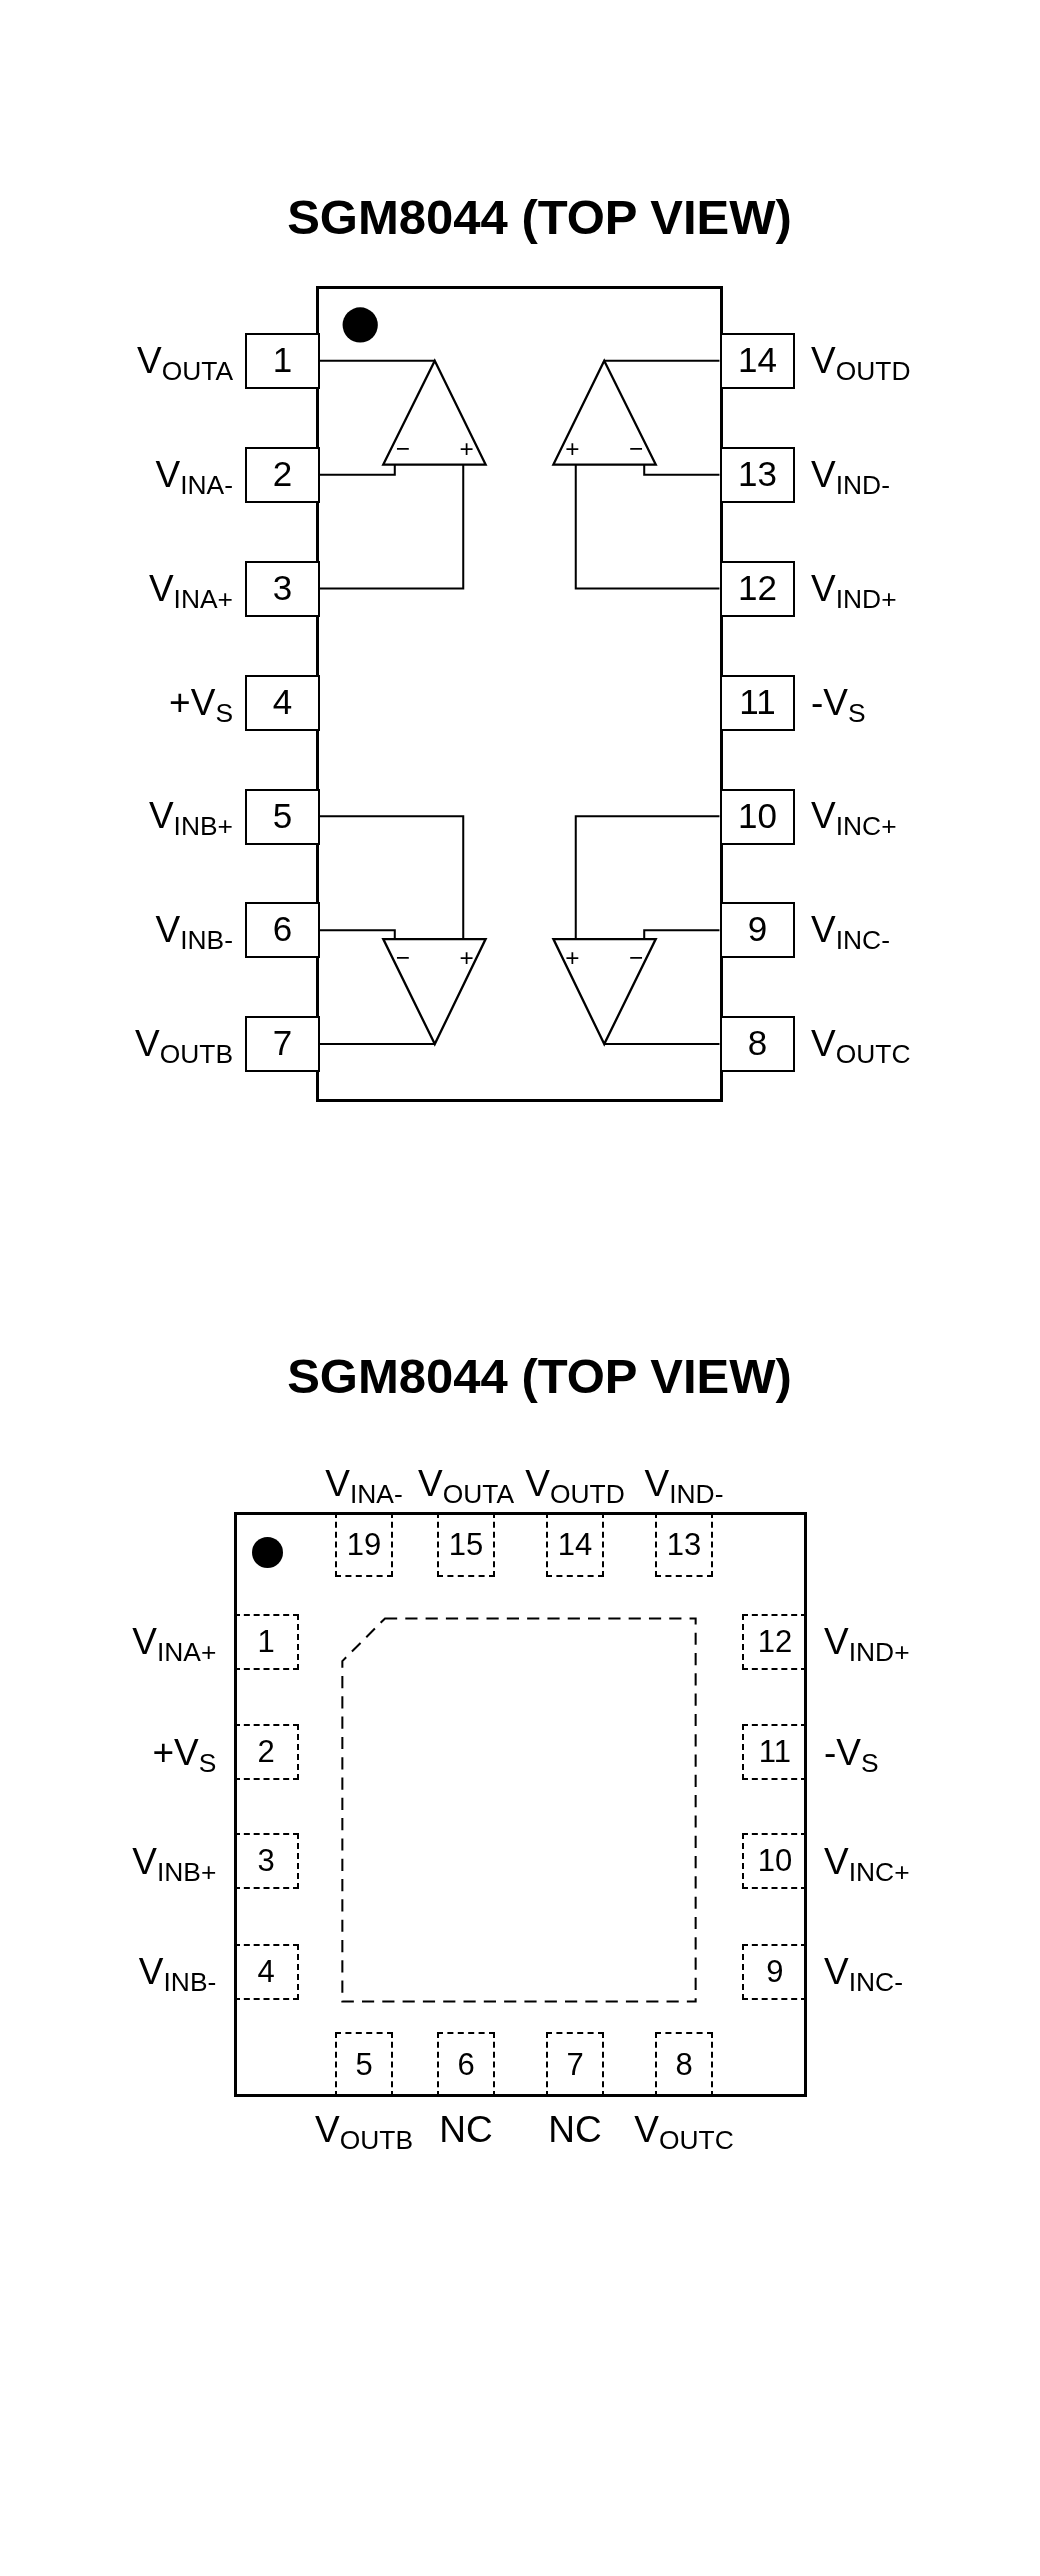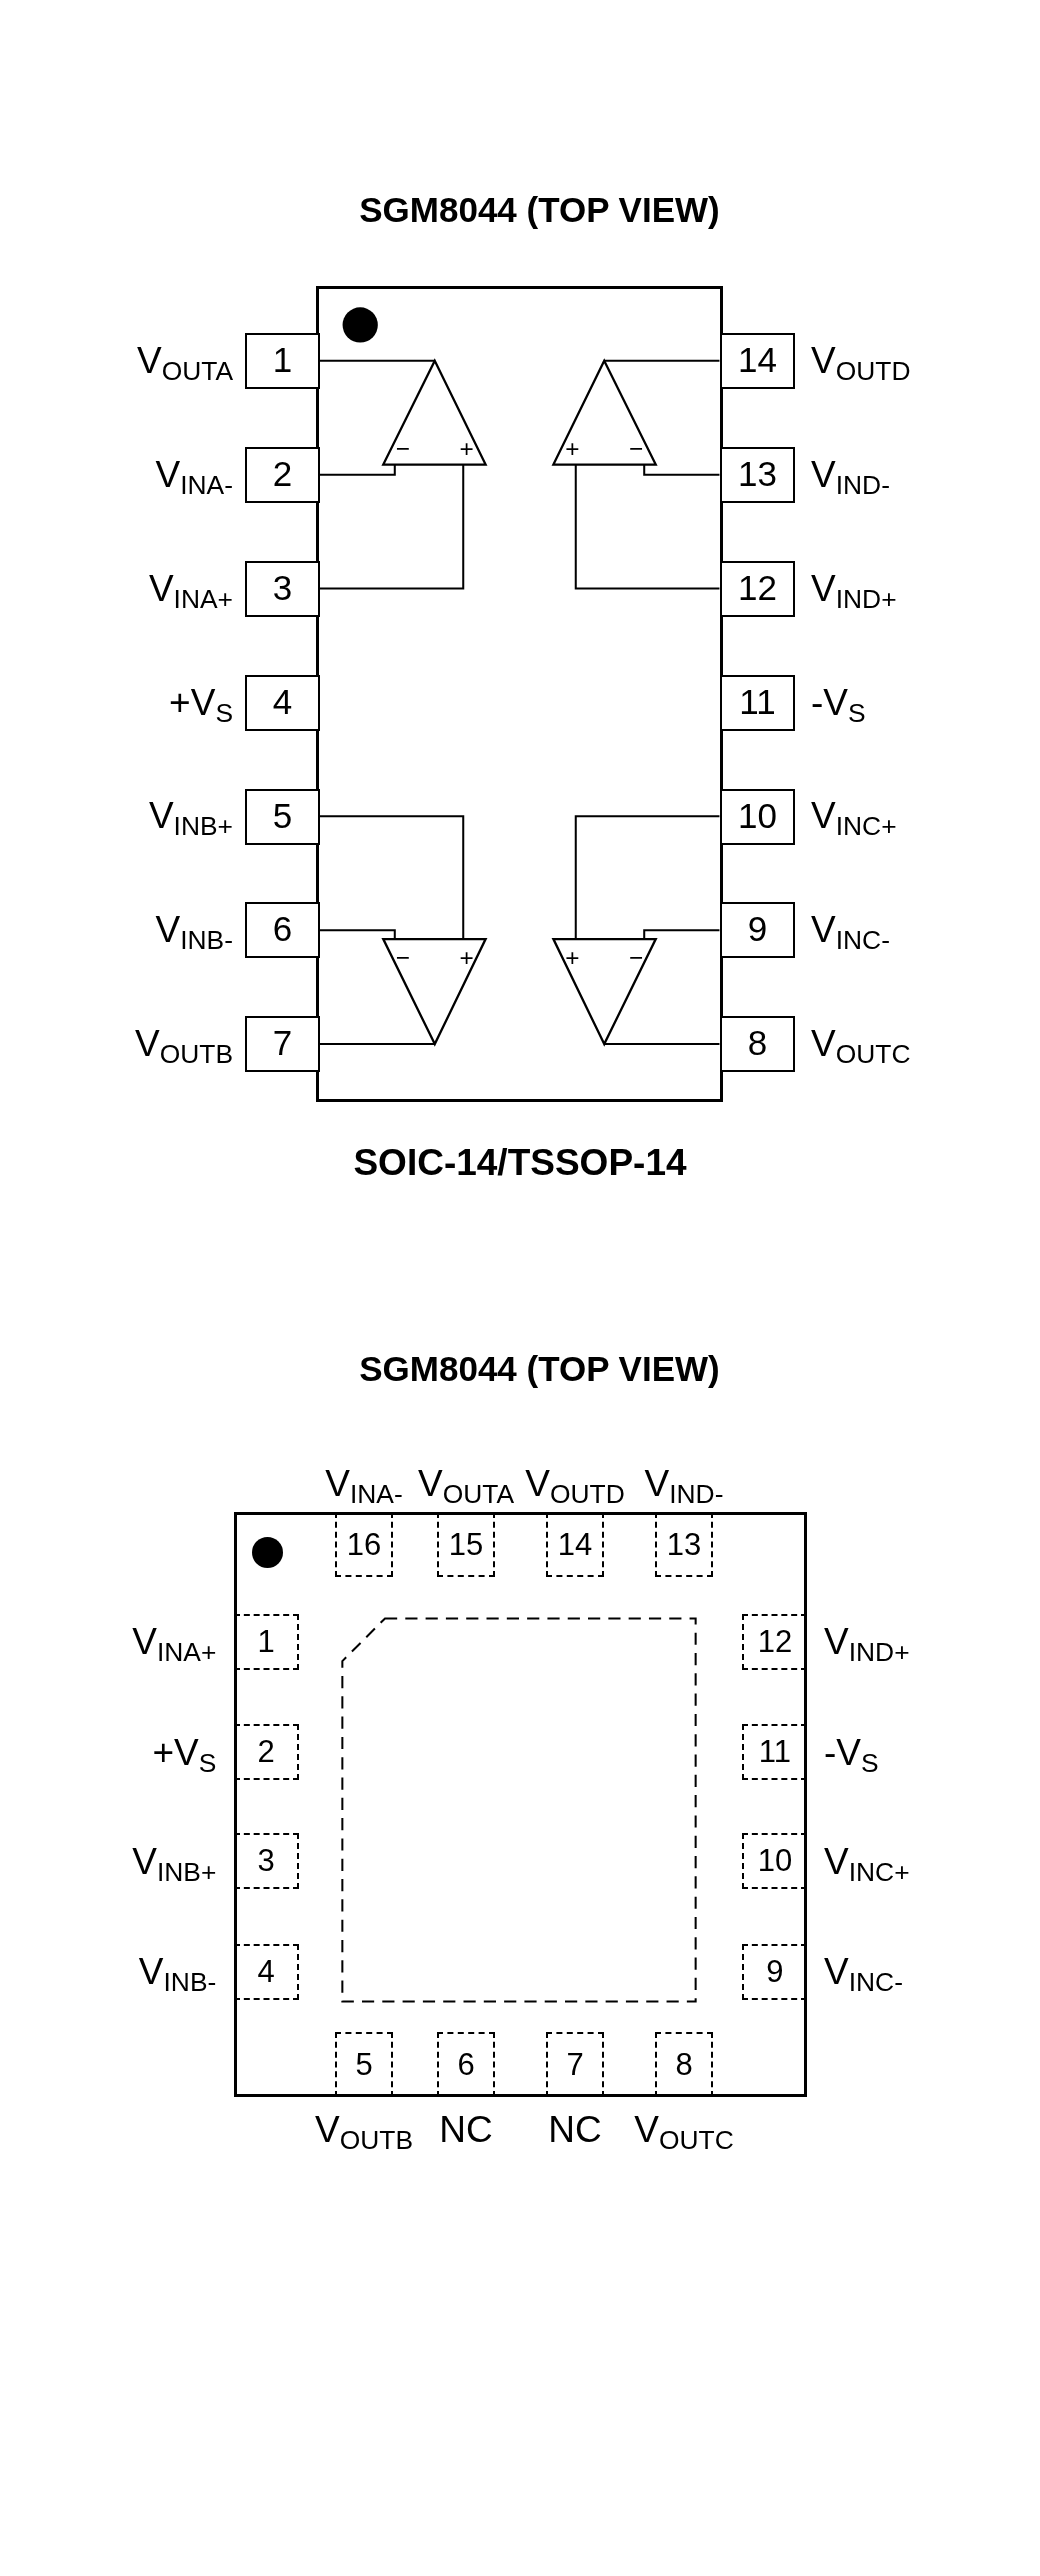--- a/index.html
+++ b/index.html
@@ -1,21 +1,21 @@
 <!DOCTYPE html>
 <html style="font-size:11px"><head>
 <meta charset="utf-8">
 <style>
   * { margin:0; padding:0; box-sizing:border-box; }
   html,body { background:#ffffff; }
   .page { position:relative; width:1040px; height:2576px; background:#ffffff;
           font-family:"Liberation Sans", sans-serif; color:#000; overflow:hidden; }
 
   .title   { position:absolute; left:0; width:100%; text-align:center;
-             font-size:35px; font-weight:700; line-height:1.05;padding-left:39px; }
+             font-size:49px; font-weight:700; line-height:1.05;padding-left:39px; }
   .caption { position:absolute; left:0; width:100%; text-align:center;
              font-size:37px; font-weight:700; line-height:1.1; }
 
   .chip-body { position:absolute; border:3.4px solid #000; background:#fff; }
 
   
   .pinbox { position:absolute; width:75px; height:56px; border:2.7px solid #000;
             background:#fff; text-align:center; line-height:49px; font-size:35px; z-index:2; }
   .plabel { position:absolute; height:54px; line-height:54px; white-space:nowrap; }
   .plabel.left  { left:37px;  width:196px; text-align:right; }
@@ -104,42 +104,41 @@
       </g>
       <g>
         <path class="wire" d="M590,1114 H420 M590,946 H479 V959 M590,778 H378 V959"></path>
         <polygon class="amp" points="420,1114 345,959 496,959"></polygon>
         <text class="sign" x="373" y="999">+</text>
         <text class="sign" x="467" y="999">−</text>
       </g>
     </svg>
   </div>
 
-  <div class="caption" style="top:1143px;">SOIC-14/TSSOP-14</div>
 
   <div class="title" style="top:1351px;">SGM8044 (TOP VIEW)</div>
 
   <div class="tq-label" style="left:364px;top:1457px;"><span class="lmain">V</span><span class="lsub">INA-</span></div>
   <div class="tq-label" style="left:466px;top:1457px;"><span class="lmain">V</span><span class="lsub">OUTA</span></div>
   <div class="tq-label" style="left:575px;top:1457px;"><span class="lmain">V</span><span class="lsub">OUTD</span></div>
   <div class="tq-label" style="left:684px;top:1457px;"><span class="lmain">V</span><span class="lsub">IND-</span></div>
 
   <div class="tq-side left" style="top:1615px;"><span class="lmain">V</span><span class="lsub">INA+</span></div>
   <div class="tq-side left" style="top:1726px;"><span class="lmain">+V</span><span class="lsub">S</span></div>
   <div class="tq-side left" style="top:1835px;"><span class="lmain">V</span><span class="lsub">INB+</span></div>
   <div class="tq-side left" style="top:1945px;"><span class="lmain">V</span><span class="lsub">INB-</span></div>
   <div class="tq-side right" style="top:1615px;"><span class="lmain">V</span><span class="lsub">IND+</span></div>
   <div class="tq-side right" style="top:1726px;"><span class="lmain">-V</span><span class="lsub">S</span></div>
   <div class="tq-side right" style="top:1835px;"><span class="lmain">V</span><span class="lsub">INC+</span></div>
   <div class="tq-side right" style="top:1945px;"><span class="lmain">V</span><span class="lsub">INC-</span></div>
 
   <div class="chip-body" style="left:234px;top:1512px;width:573px;height:585px;">
     <div class="dot" style="left:15px;top:22px;width:31px;height:31px;"></div>
 
-    <div class="pad pad-v" style="left:98px;top:-3.4px;">16</div>
+    <div class="pad pad-v" style="left:98px;top:-3.4px;">19</div>
     <div class="pad pad-v" style="left:200px;top:-3.4px;">15</div>
     <div class="pad pad-v" style="left:309px;top:-3.4px;">14</div>
     <div class="pad pad-v" style="left:418px;top:-3.4px;">13</div>
 
     <div class="pad pad-h" style="left:-3.4px;top:99px;">1</div>
     <div class="pad pad-h" style="left:-3.4px;top:209px;">2</div>
     <div class="pad pad-h" style="left:-3.4px;top:318px;">3</div>
     <div class="pad pad-h" style="left:-3.4px;top:429px;">4</div>
 
     <div class="pad pad-h" style="right:-3.4px;top:99px;">12</div>

